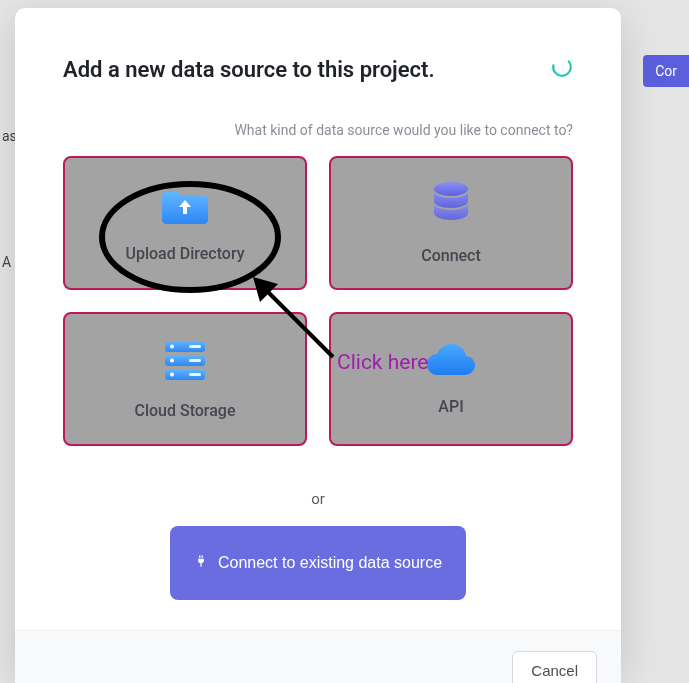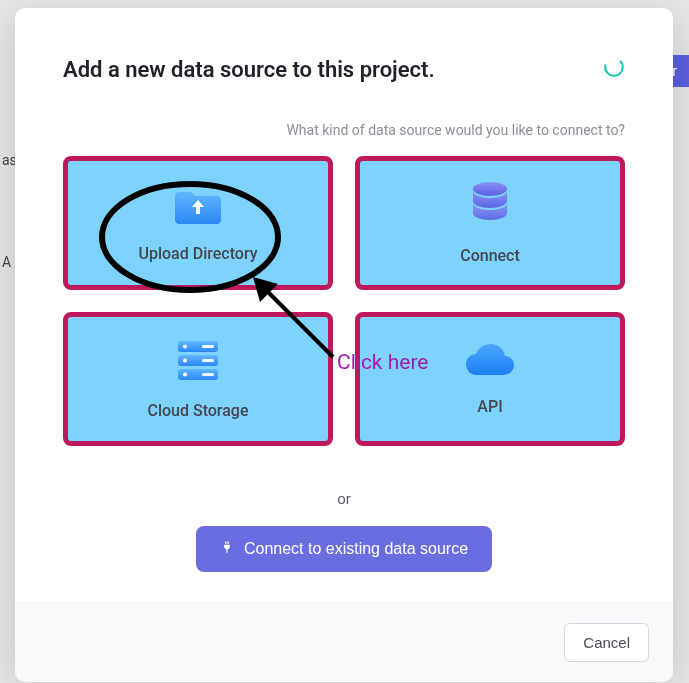--- a/index.html
+++ b/index.html
@@ -17,31 +17,31 @@
       top: 55px;
       background: #5b5fdd;
       color: #fff;
       padding: 8px 12px;
       border-radius: 4px 0 0 4px;
       font-size: 14px;
     }
     .bg-text {
       position: absolute;
       left: 0;
-      top: 150px;
+      top: 126px;
       color: #444;
       font-size: 14px;
       padding: 2px;
     }
     .bg-text2 { top: 252px; }
     .modal {
       position: absolute;
       left: 15px;
       top: 8px;
-      width: 658px;
+      width: 606px;
       height: 667px;
       background: #fff;
       border-radius: 10px;
       box-shadow: 0 10px 40px rgba(0,0,0,0.15);
       display: flex;
       flex-direction: column;
     }
     .modal-header {
       padding: 48px 48px 0 48px;
       display: flex;
@@ -68,29 +68,29 @@
       text-align: right;
     }
     .grid {
       margin-top: 18px;
       display: grid;
       grid-template-columns: 1fr 1fr;
       grid-template-rows: 1fr 1fr;
       gap: 22px;
     }
     .card {
-      border: 5px solid #be185d;
+      border: 2px solid #be185d;
       border-radius: 8px;
       height: 134px;
       display: flex;
       flex-direction: column;
       align-items: center;
       justify-content: center;
       cursor: pointer;
-      background: #7dd3fc;
+      background: #a3a3a3;
     }
     .card-label {
       margin-top: 16px;
       font-size: 16px;
       color: #44474f;
       font-weight: 500;
     }
     .or-row {
       margin-top: 44px;
       display: flex;
@@ -100,21 +100,21 @@
       flex-direction: column;
     }
     .or-text {
       font-size: 15px;
       color: #5a5d66;
     }
     .connect-btn {
       background: #6a6de0;
       color: #fff;
       border: none;
-      padding: 14px 24px;
+      padding: 28px 24px;
       border-radius: 8px;
       font-size: 16px;
       font-weight: 500;
       cursor: pointer;
       display: flex;
       align-items: center;
       gap: 10px;
     }
     .modal-footer {
       background: #f8f9fb;

